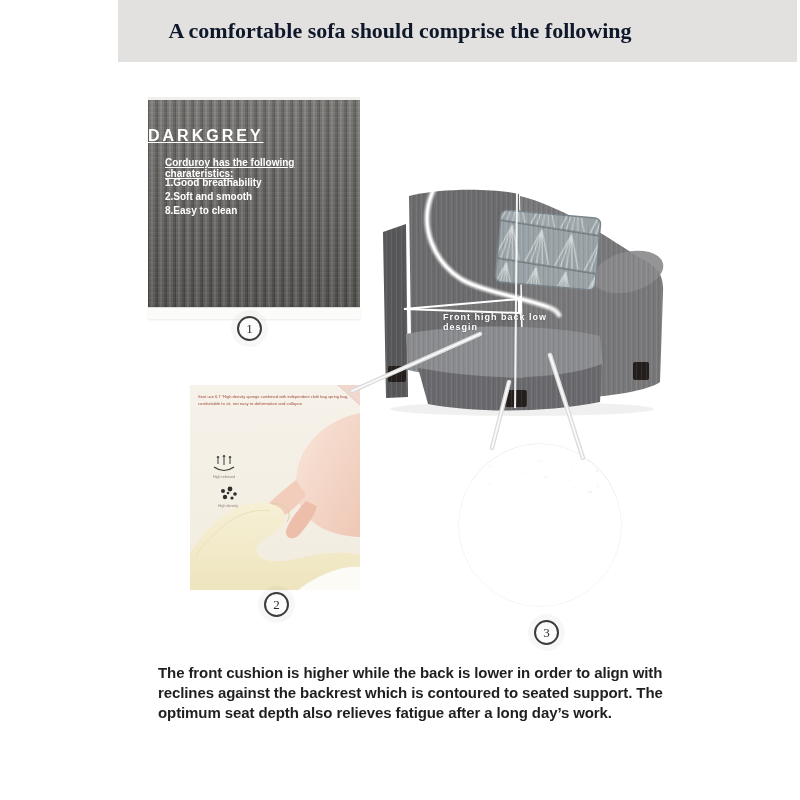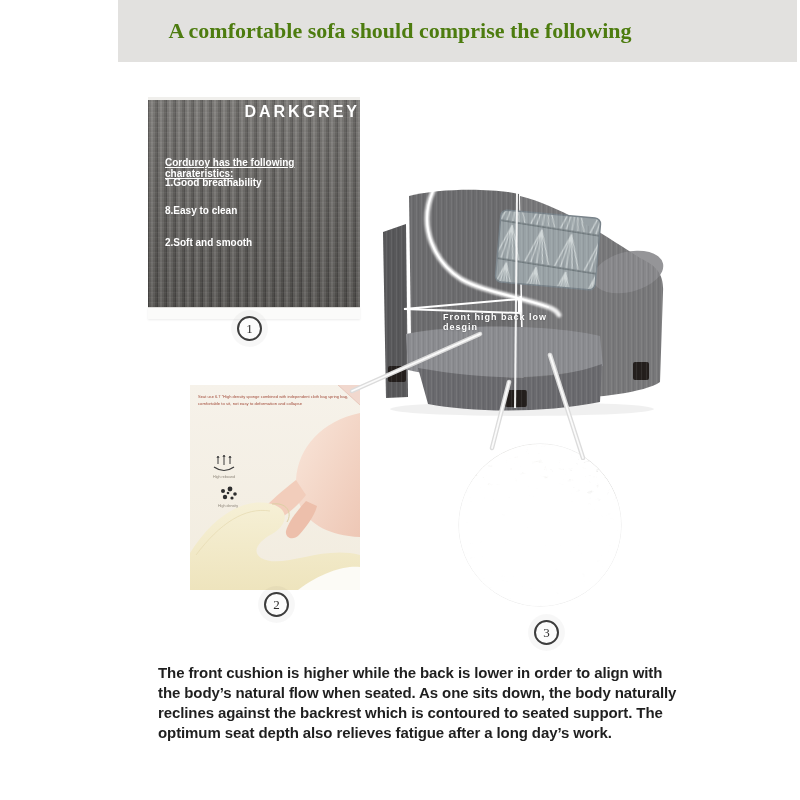--- a/index.html
+++ b/index.html
@@ -2,38 +2,38 @@
 <html><head>
 <meta charset="utf-8">
 <style>
   html,body{margin:0;padding:0;background:#ffffff;}
   .page{position:relative;width:800px;height:800px;background:#ffffff;overflow:hidden;
         font-family:"Liberation Sans",sans-serif;}
 
   
   .banner{position:absolute;left:118px;top:0;width:679px;height:62px;background:#e2e1df;}
   .banner-title{position:absolute;left:0;top:18px;width:564px;text-align:center;
-      font-family:"Liberation Serif",serif;font-weight:bold;font-size:22px;color:#4d7c0f;}
+      font-family:"Liberation Serif",serif;font-weight:bold;font-size:22px;color:#0f172a;}
 
   
   .swatch{position:absolute;left:148px;top:97px;width:212px;height:222px;}
   .swatch-top{position:absolute;left:0;top:0;width:100%;height:3px;background:#f0efec;}
   .swatch-texture{position:absolute;left:0;top:3px;width:100%;height:208px;
       background:
         linear-gradient(180deg,rgba(255,255,255,0.10),rgba(0,0,0,0.14)),
         repeating-linear-gradient(0deg,rgba(255,255,255,0.04) 0 1px,rgba(0,0,0,0.03) 1px 3px,transparent 3px 5px),
         repeating-linear-gradient(90deg,#4d4b49 0 1px,#6b6966 1px 3px,#7b7976 3px 5px,#6b6966 5px 7px,#5a5855 7px 9px);
   }
   .swatch-edge{position:absolute;left:0;bottom:0;width:100%;height:11px;background:#fbfbfa;
       border-top:1px solid #dddcda;box-shadow:0 1px 2px rgba(0,0,0,0.08);}
-  .swatch-name{position:absolute;left:0;top:6px;width:100%;text-align:right;color:#ffffff;
-      font-weight:bold;font-size:16px;letter-spacing:3px;}
+  .swatch-name{position:absolute;left:0;top:30px;width:100%;text-align:left;color:#ffffff;
+      font-weight:bold;font-size:16px;letter-spacing:3px;text-decoration:underline;}
   .swatch-desc{position:absolute;left:17px;top:60px;color:#ffffff;font-weight:bold;font-size:10px;text-decoration:underline;}
   .swatch-feature{position:absolute;left:17px;color:#ffffff;font-weight:bold;font-size:10px;}
-  .f0{top:80px;} .f1{top:94px;margin-top:46px;} .f2{top:108px;}
+  .f0{top:80px;} .f1{top:94px;} .f2{top:108px;}
 
   
   .badge{position:absolute;width:21px;height:21px;border:2px solid #3c3c3c;border-radius:50%;
       background:#fcfcfc;display:flex;align-items:center;justify-content:center;
       font-family:"Liberation Serif",serif;font-size:13px;color:#2a2a2a;
       box-shadow:0 0 0 6px rgba(0,0,0,0.03);}
   .badge1{left:237px;top:316px;} .badge2{left:264px;top:592px;} .badge3{left:534px;top:620px;}
 
   
   .photo2{position:absolute;left:190px;top:385px;width:170px;height:205px;}
@@ -225,18 +225,17 @@
   </div>
   <div class="badge badge2">
     <span>2</span>
   </div>
   <div class="badge badge3">
     <span>3</span>
   </div>
 
   <div class="footer">
     <div>The front cushion is higher while the back is lower in order to align with</div>
-    <div>the body’s natural flow when seated. As one sits down, the body naturally</div>
     <div>reclines against the backrest which is contoured to seated support. The</div>
     <div>optimum seat depth also relieves fatigue after a long day’s work.</div>
   </div>
 
 </div>
 
 </body></html>

